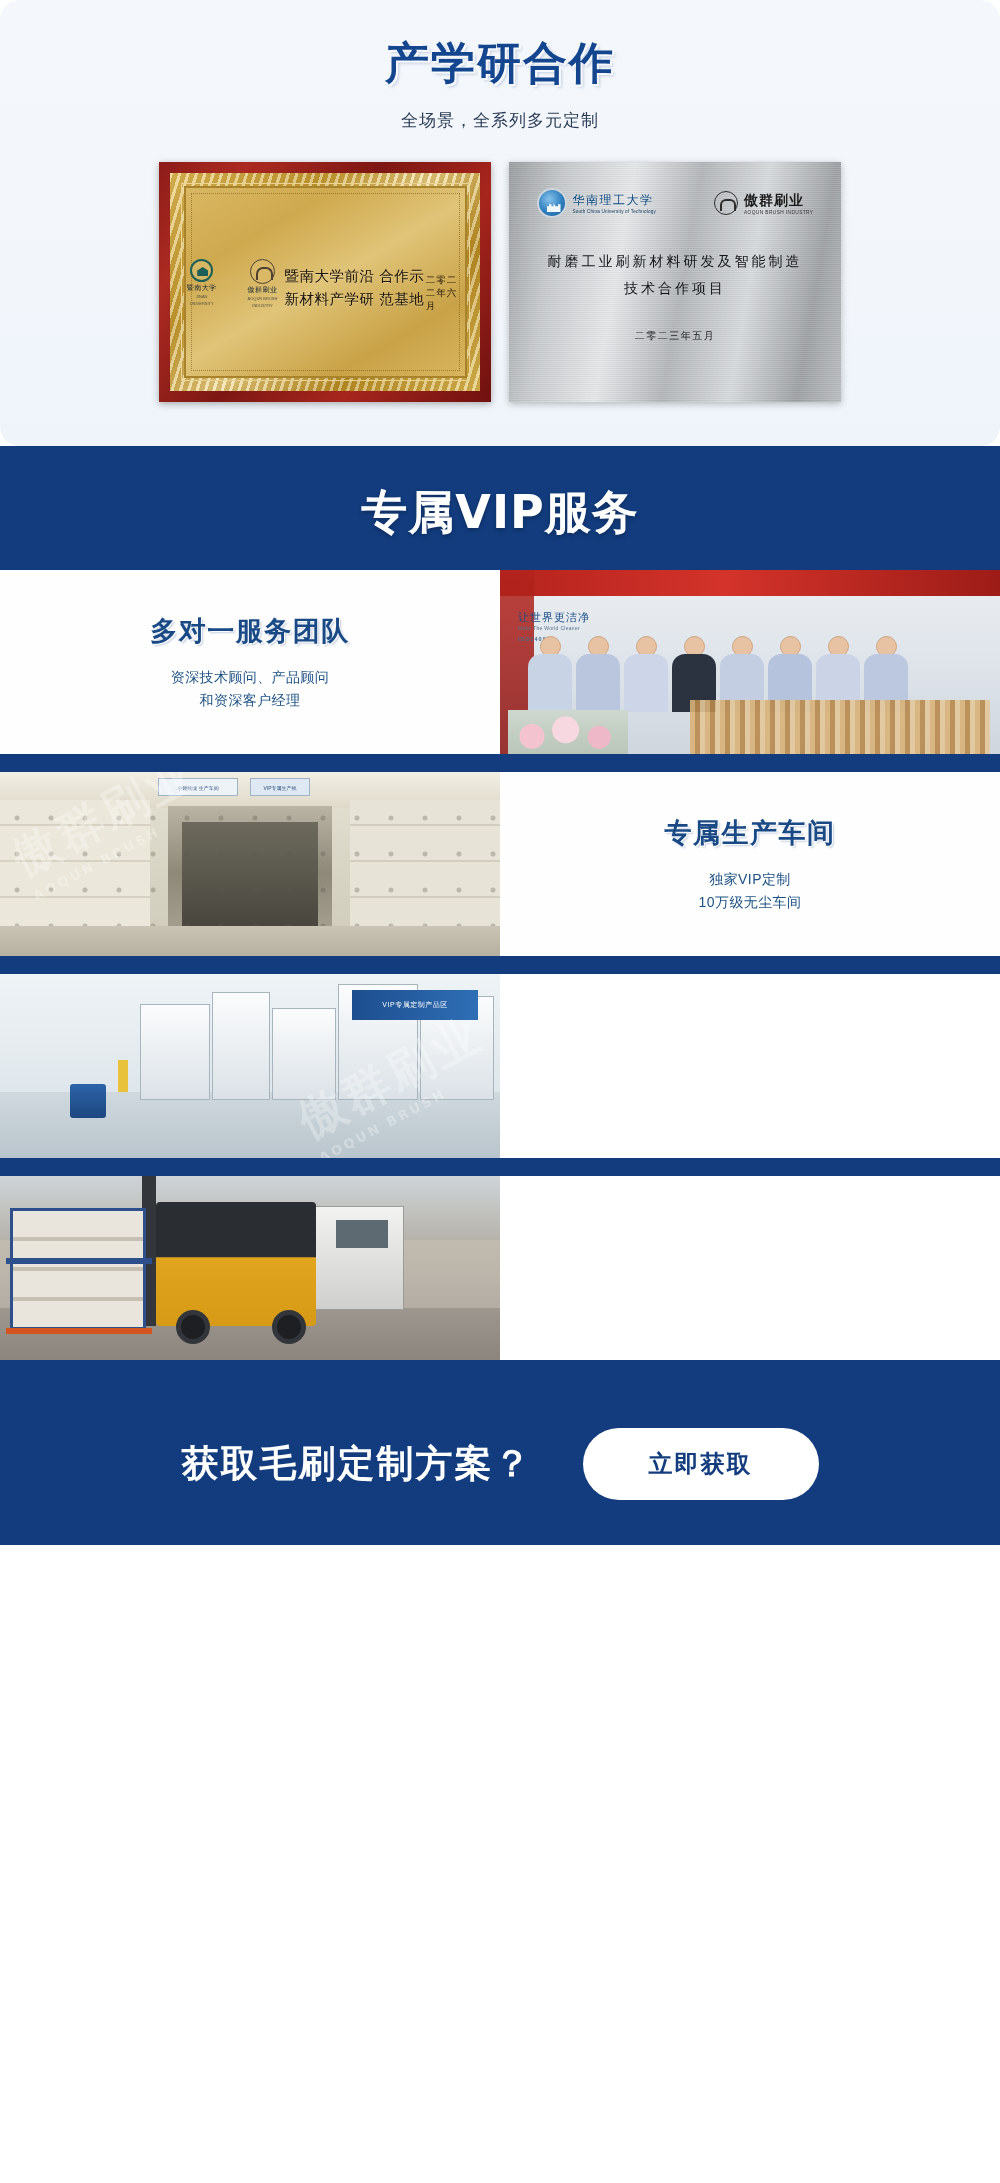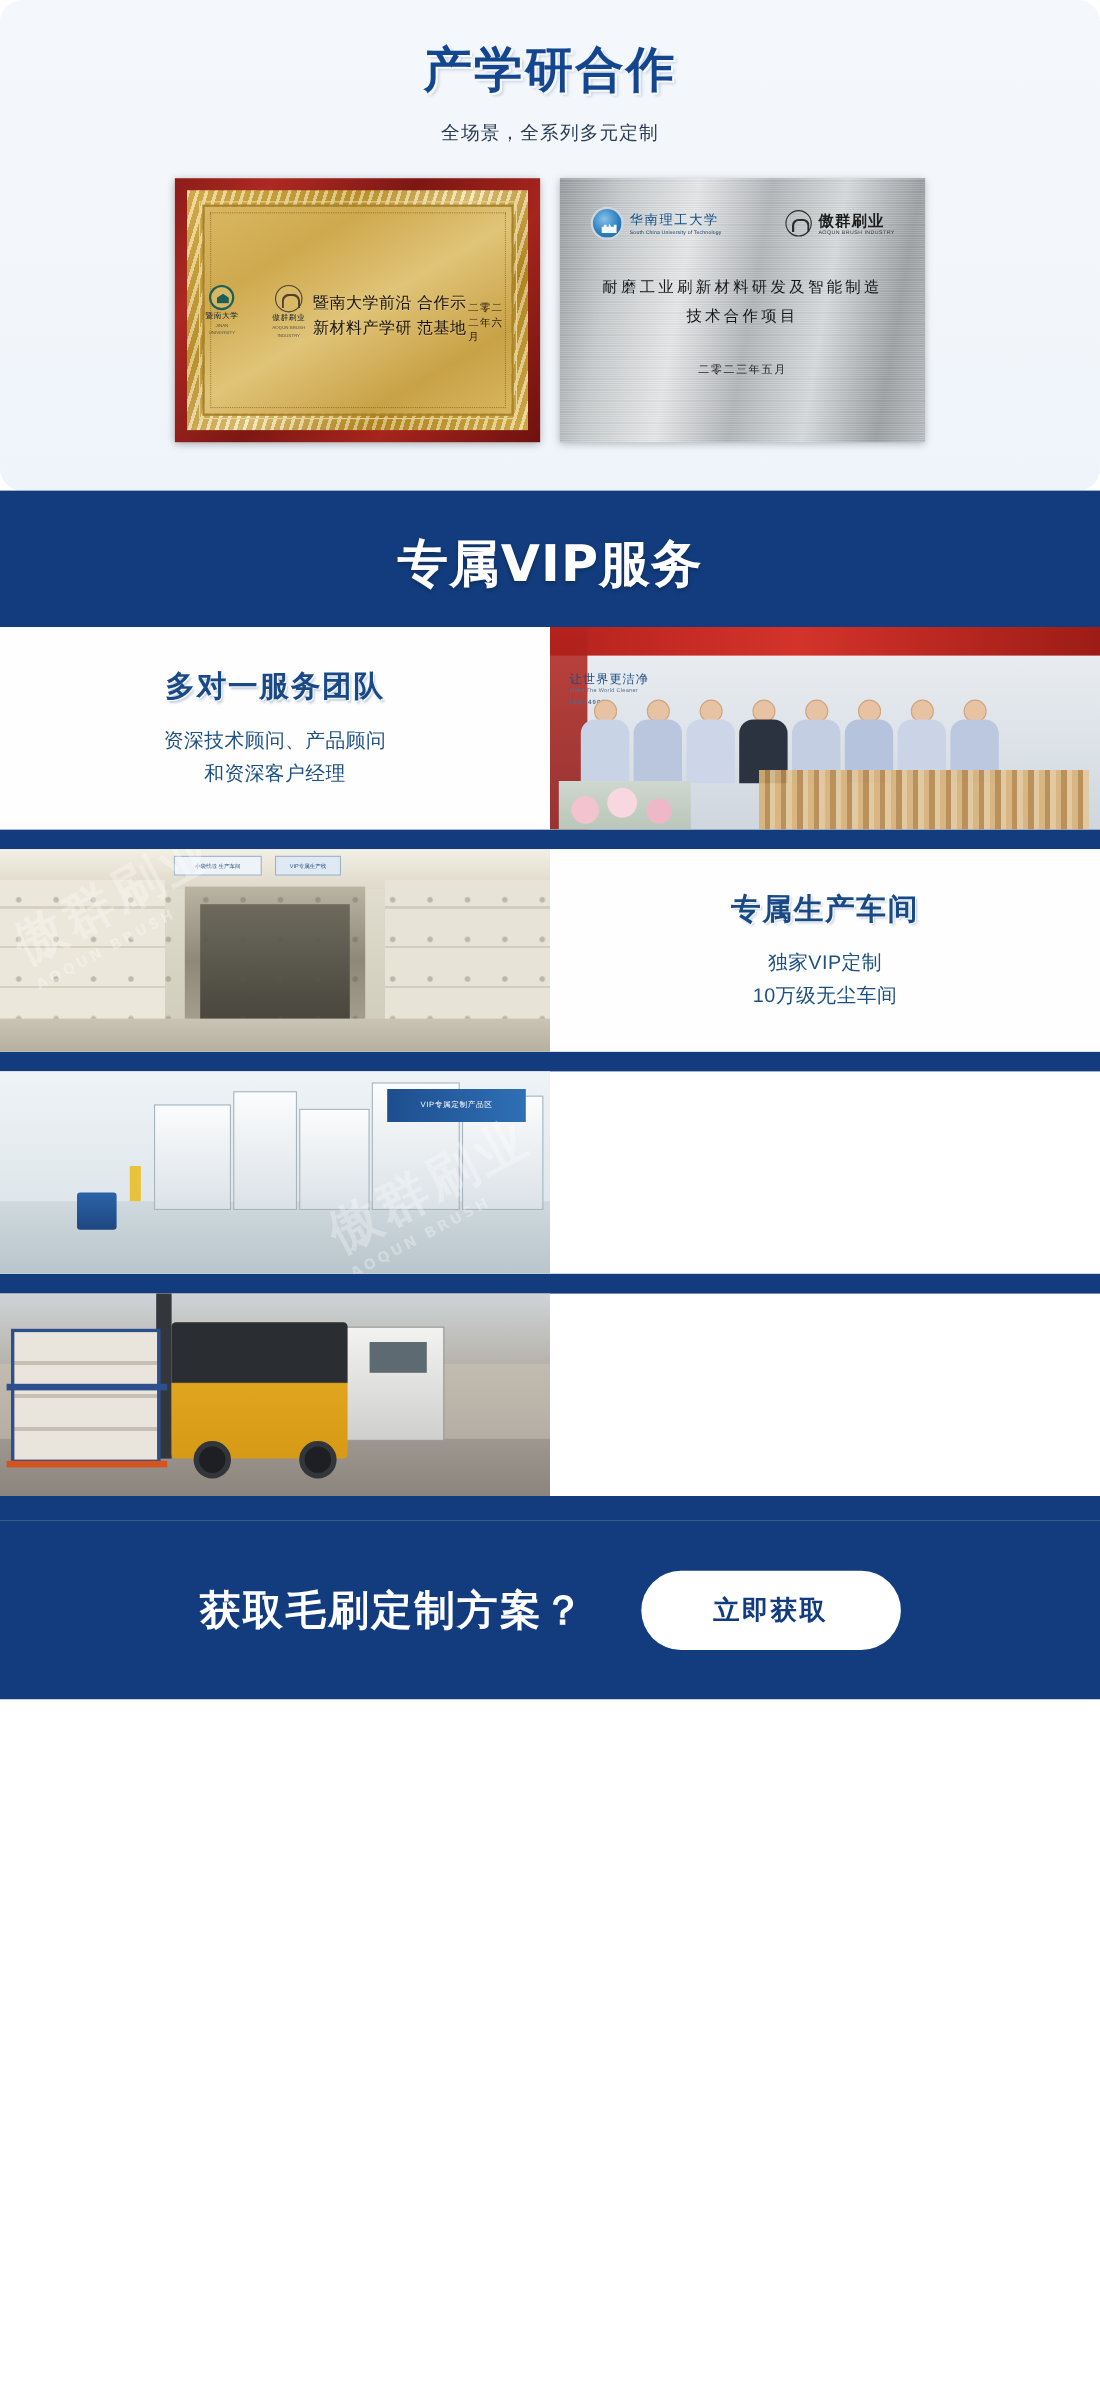--- a/index.html
+++ b/index.html
@@ -160,21 +160,21 @@
     width: 500px; height:100%;
     display:flex; flex-direction:column; align-items:center; justify-content:center;
     background:#fefefe; text-align:center;
   }
   .card .ttl {
     font-size: 27px; font-weight:700; color:#1a4a86; letter-spacing: 1.5px;
     font-family:"DejaVu Sans", sans-serif;
     text-shadow: 1px 1px 0 rgba(255,255,255,.9), 2px 2px 2px rgba(30,70,130,.25);
     margin-bottom: 17px;
   }
-  .card .desc { font-size: 18px; color:#1d5183; line-height: 1.62; letter-spacing:.4px; }
+  .card .desc { font-size: 14px; color:#1d5183; line-height: 1.62; letter-spacing:.4px; }
   .card .pic { width: 500px; height: 100%; position: relative; overflow: hidden; }
 
   
   .pic-booth {
     background: linear-gradient(180deg,#dfe4ea 0%, #c9d2da 42%, #b2bcc6 100%);
   }
   .pic-booth .wall { position:absolute; inset:0; background:linear-gradient(180deg,#eceff3 0%, #dde3e9 55%, #cfd6de 100%); }
   .pic-booth .redbar { position:absolute; left:0; right:0; top:0; height:26px; background:linear-gradient(90deg,#b4231d,#d3332a 45%,#9d1c17); }
   .pic-booth .redbar2 { position:absolute; left:0; width:34px; top:0; bottom:0; background:linear-gradient(180deg,#b4231d,#8d1713); opacity:.85;}
   .pic-booth .sign {

